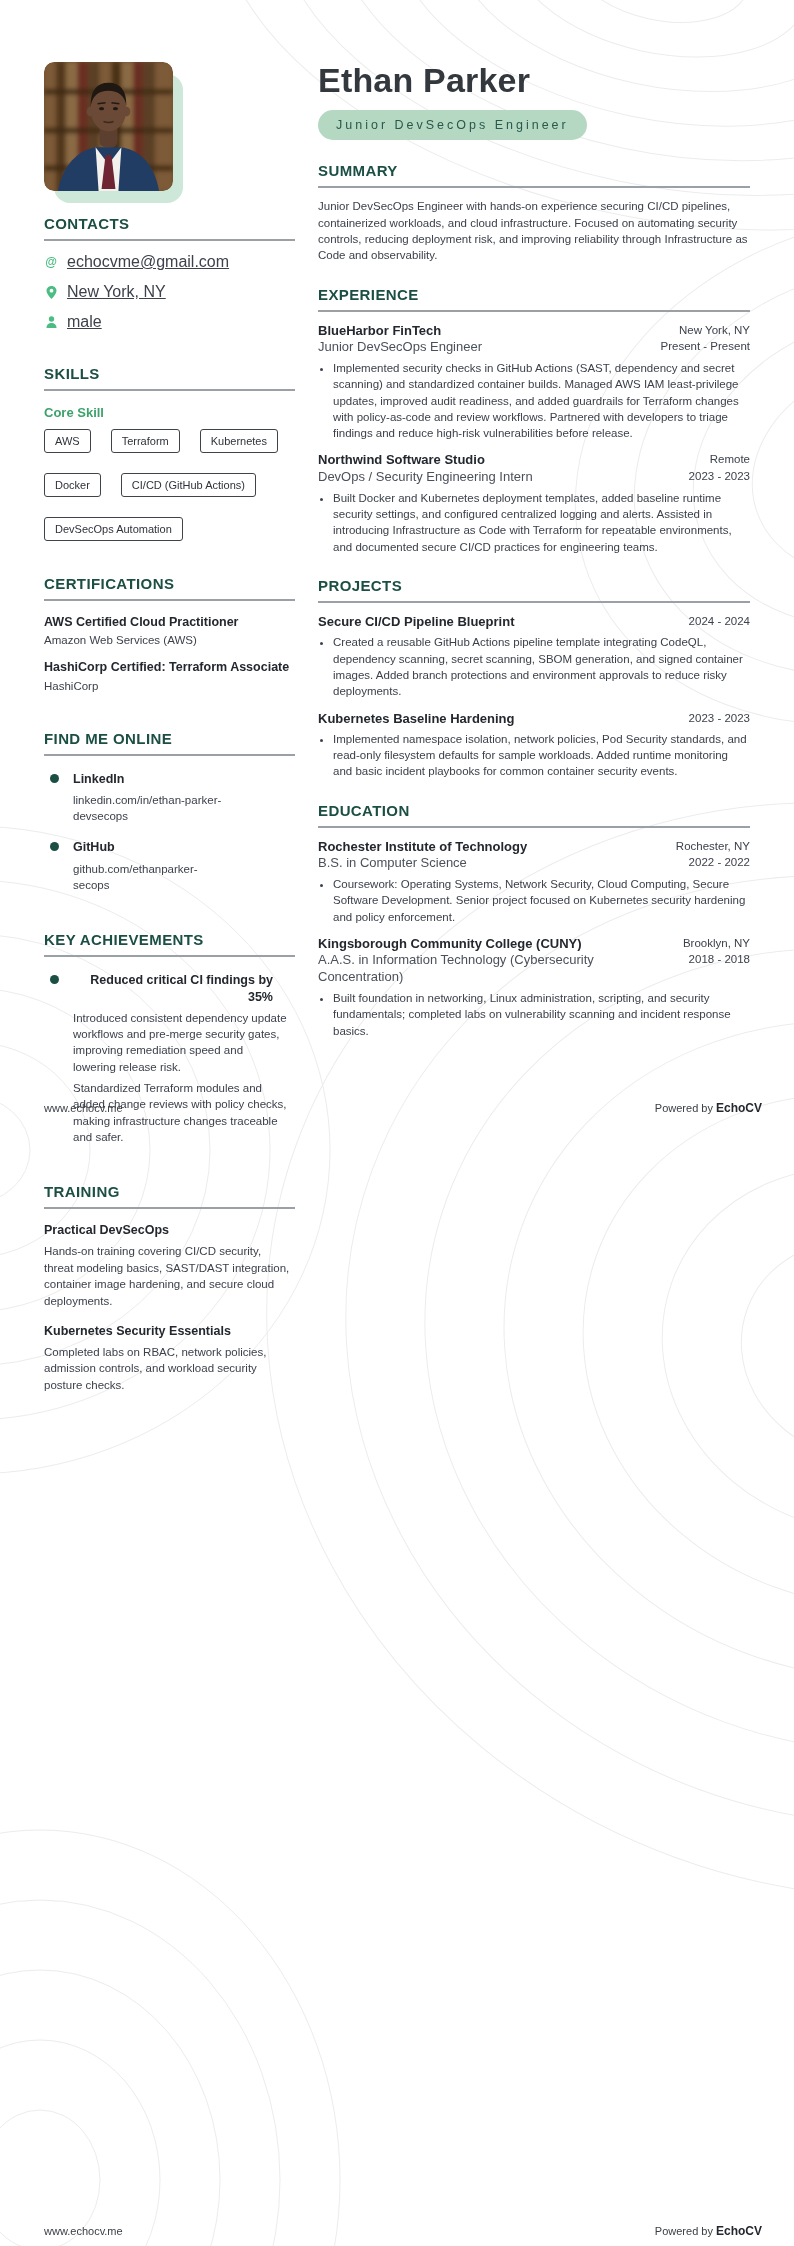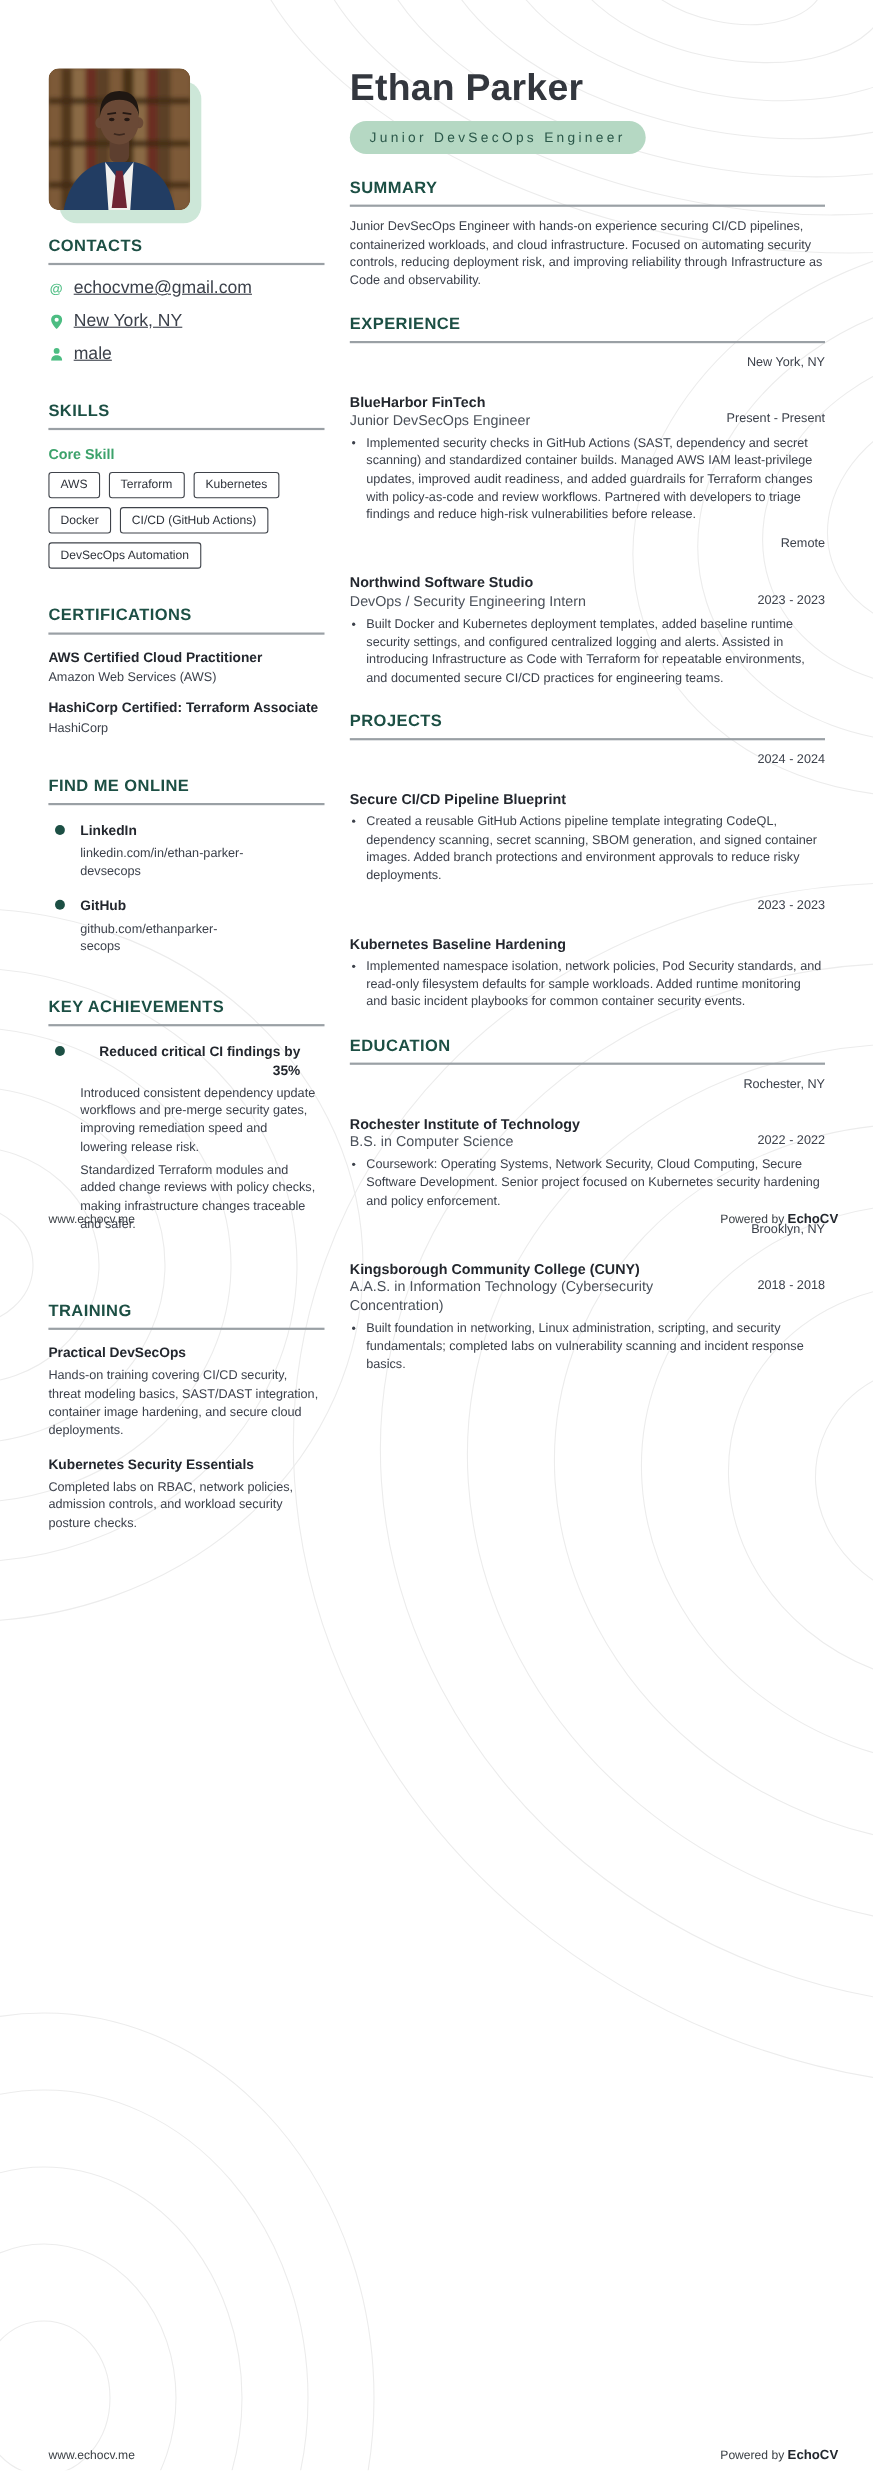--- a/index.html
+++ b/index.html
@@ -20,38 +20,38 @@
   .sidebar{position:absolute;left:44px;top:62px;width:251px;}
   .photo-wrap{position:relative;width:141px;height:141px;margin-bottom:12px;}
   .photo-accent{position:absolute;left:10px;top:12px;width:129px;height:129px;border-radius:16px;background:#cde7d8;}
   .photo{position:absolute;left:0;top:0;width:129px;height:129px;border-radius:10px;overflow:hidden;}
   .contact-row{display:flex;align-items:center;gap:9px;margin:12px 0;}
   .contact-ic{width:14px;display:inline-flex;justify-content:center;color:#4cbd82;font-weight:700;font-size:12px;}
   .contact-txt{font-size:16px;color:#3c414b;text-decoration:underline;}
   .sb-gap-lg{margin-top:34px;}
   .sb-gap-xl{margin-top:38px;}
   .skill-group-label{font-size:13px;font-weight:700;color:#3ca26b;margin:14px 0 9px 0;}
-  .chips{display:flex;flex-wrap:wrap;gap:8px;}
+  .chips{display:flex;flex-wrap:wrap;gap:20px;}
   .chip{border:1px solid #3f434a;border-radius:3px;padding:5px 10px;font-size:11px;color:#2e323a;background:transparent;}
   .cert-name{font-size:12.5px;font-weight:700;color:#23272e;line-height:1.3;margin-top:13px;}
   .cert-issuer{font-size:11.5px;color:#3c414b;margin-top:4px;}
   .dot-row{display:flex;align-items:flex-start;gap:14px;margin-top:15px;}
   .dot{width:9px;height:9px;border-radius:50%;background:#1c4f44;flex:0 0 auto;margin-top:3px;margin-left:6px;}
   .dot-label{font-size:12.5px;font-weight:700;color:#23272e;line-height:1.3;max-width:200px;text-align:right;}
   .sub-indent{margin:5px 0 0 29px;max-width:215px;font-size:11.5px;color:#3c414b;line-height:1.42;}
   .online-url{max-width:160px;word-break:break-word;}
 
   
   .main{position:absolute;left:318px;top:62px;width:432px;}
   .person-name{font-size:34px;font-weight:700;color:#33373e;line-height:1.1;letter-spacing:.2px;}
   .badge{display:inline-block;margin-top:11px;background:#b5d8c3;color:#2b584a;font-size:12.5px;letter-spacing:3px;padding:8px 18px;border-radius:17px;}
   .section{margin-top:22px;}
   .entry{margin-top:11px;}
   .entry-row{display:flex;justify-content:space-between;align-items:flex-start;}
-  .entry-main{font-size:13px;font-weight:700;color:#23272e;line-height:1.25;margin-top:35px;}
+  .entry-main{font-size:13px;font-weight:700;color:#23272e;line-height:1.25;}
   .entry-side{font-size:11.5px;color:#3c414b;white-space:nowrap;padding-top:1px;padding-left:10px;}
   .entry-role{font-size:13px;font-weight:400;color:#4b515a;line-height:1.3;max-width:310px;}
   .bullets{margin:4px 0 0 0;padding-left:15px;}
   .bullets li{font-size:11.5px;line-height:1.42;color:#3c414b;}
 
   
   .training{position:absolute;left:44px;top:60px;width:251px;}
   .tr-name{font-size:12.5px;font-weight:700;color:#23272e;margin-top:14px;}
   .tr-desc{font-size:11.5px;color:#3c414b;line-height:1.45;margin-top:6px;padding-right:4px;}
 

